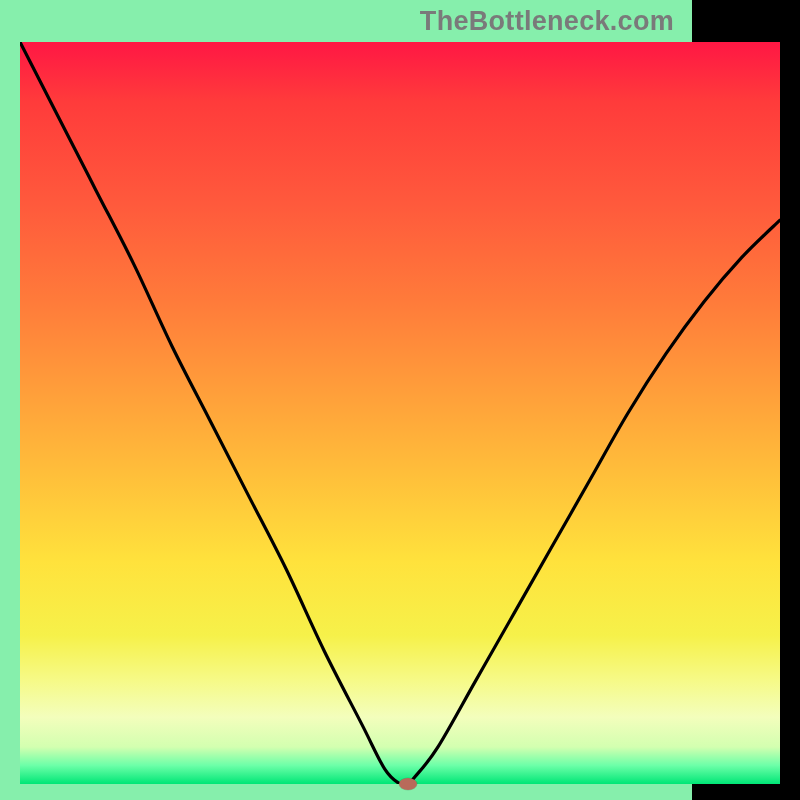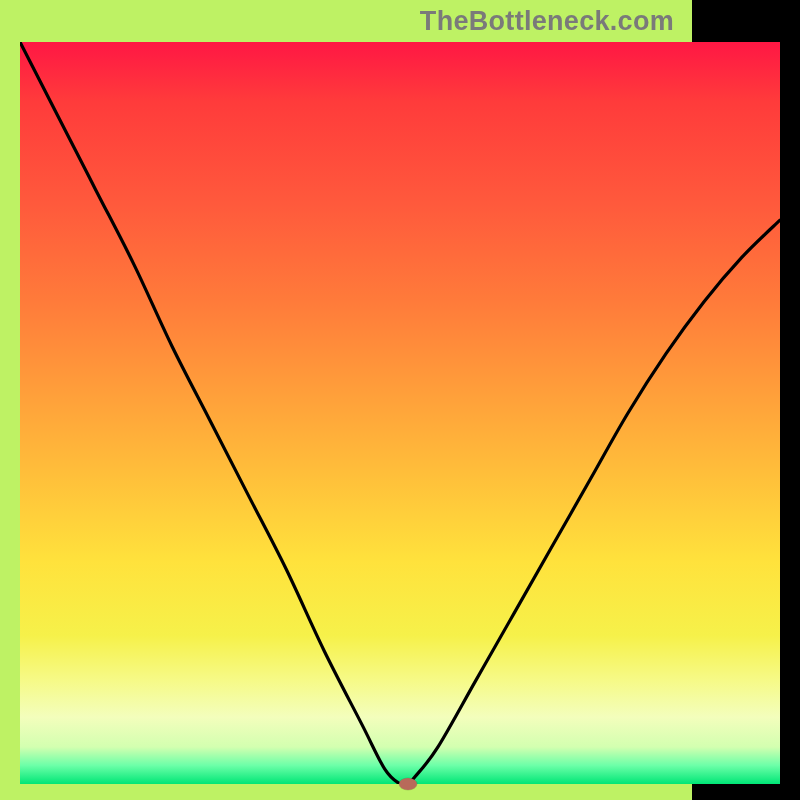--- a/index.html
+++ b/index.html
@@ -9,21 +9,21 @@
     height: 800px;
     background: #000;
     overflow: hidden;
   }
   .frame {
     position: absolute;
     left: 0;
     top: 0;
     width: 692px;
     height: 800px;
-    background: #bef264;
+    background: #86efac;
   }
   .plot {
     position: absolute;
     left: 20px;
     top: 42px;
     width: 760px;
     height: 742px;
     background: linear-gradient(
       to bottom,
       #ff1744 0%,

